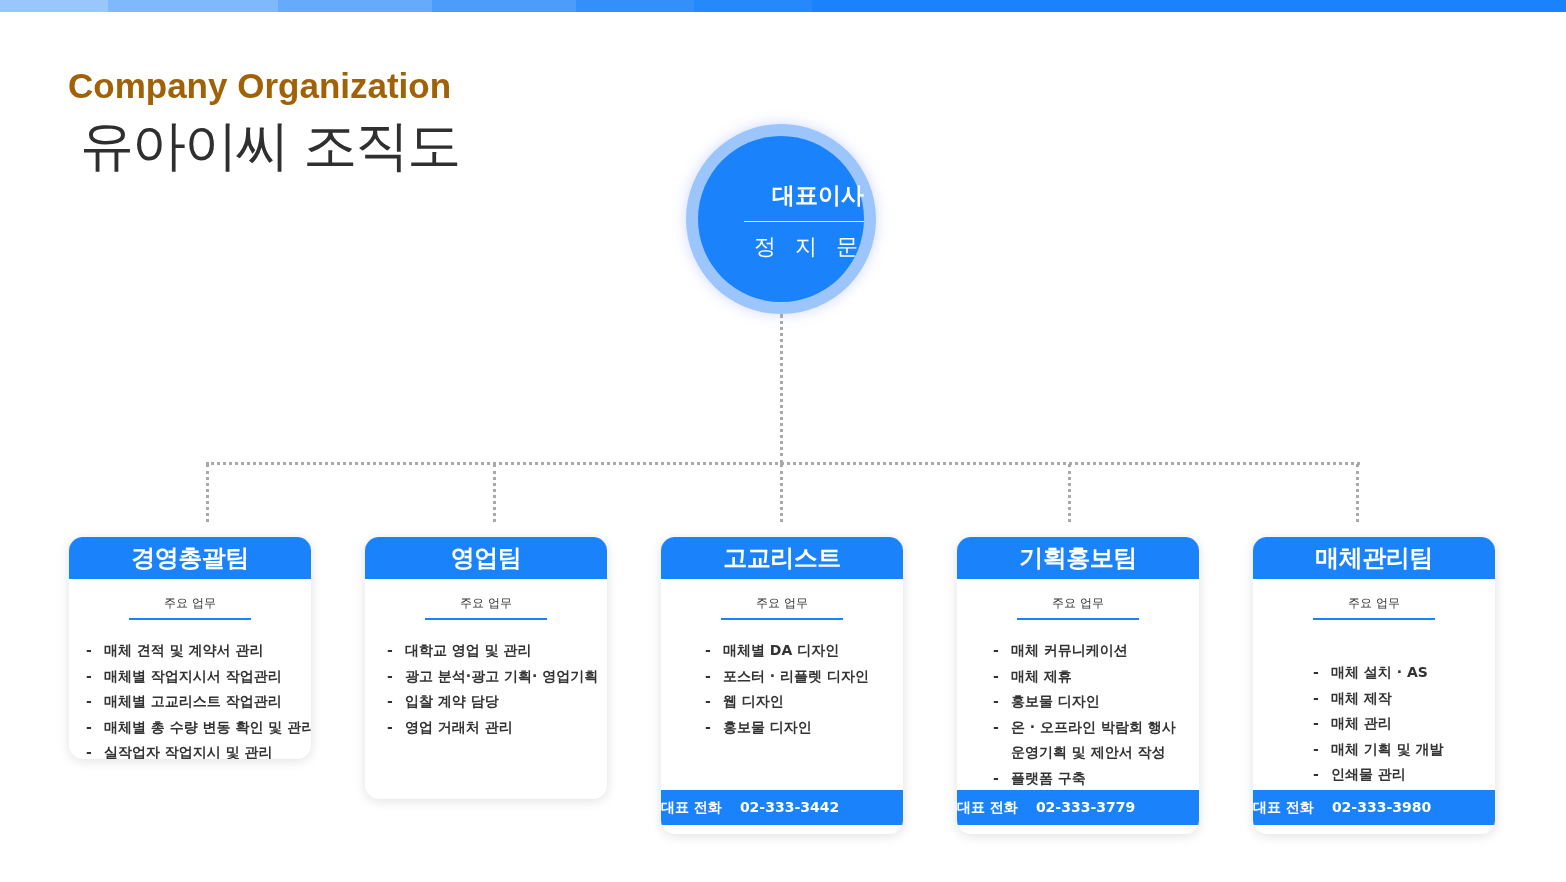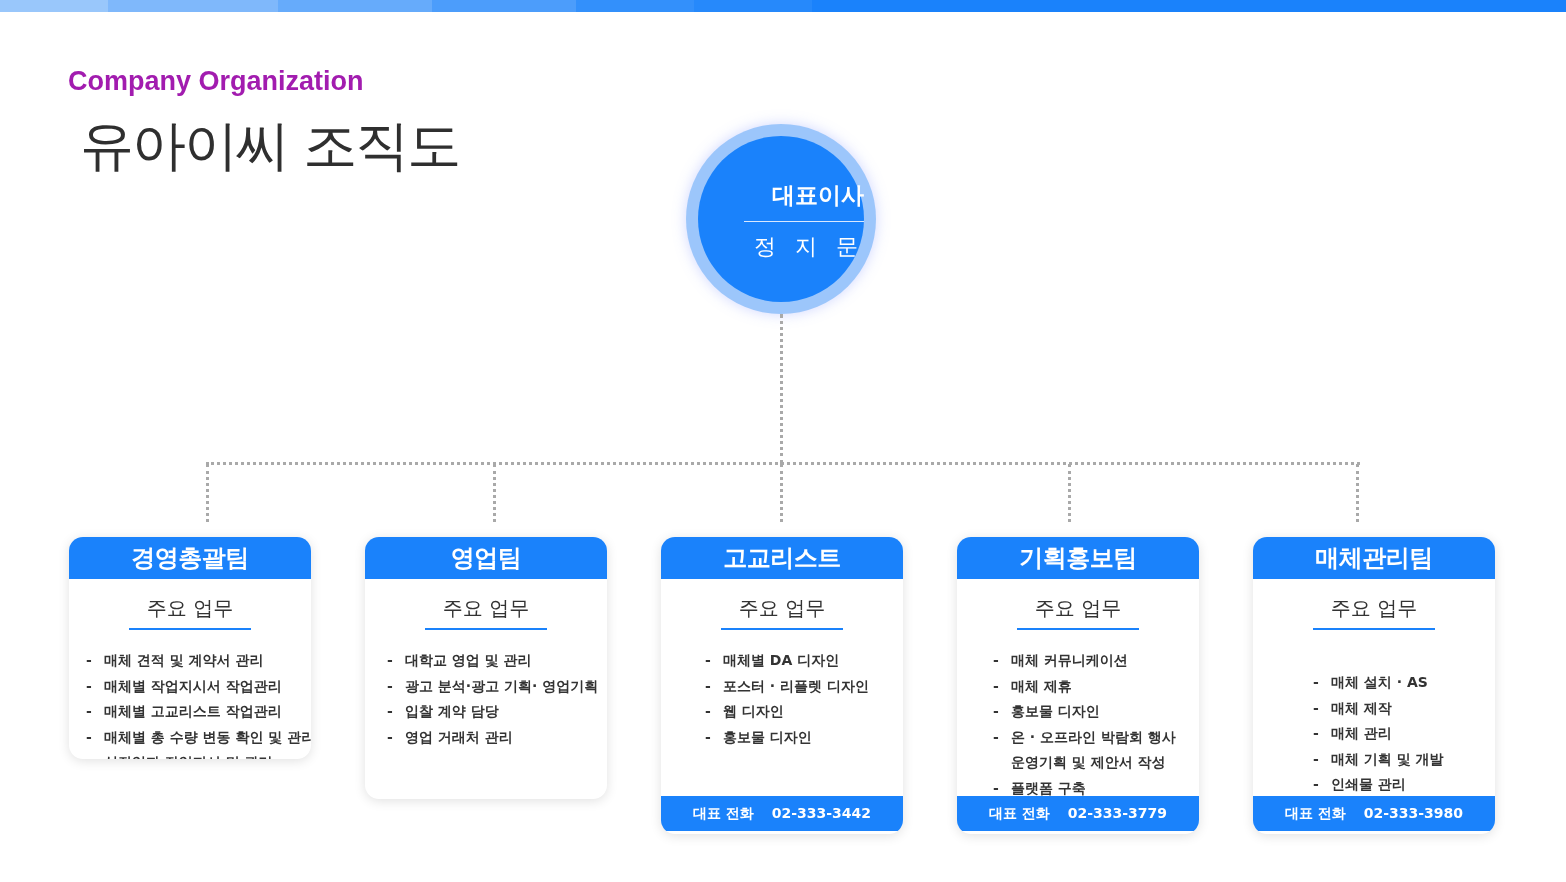--- a/index.html
+++ b/index.html
@@ -2,41 +2,41 @@
 <html><head>
 <meta charset="utf-8">
 <style>
   * { box-sizing: border-box; margin: 0; padding: 0; }
   html, body { width: 1566px; height: 882px; background: #ffffff; overflow: hidden; }
   body { position: relative; font-family: "DejaVu Sans", "Liberation Sans", sans-serif; color: #333; }
 
   .topbar { position: absolute; left: 0; top: 0; width: 1566px; height: 12px; display: flex; }
   .topbar div { height: 12px; }
 
-  .subtitle { position: absolute; left: 68px; top: 66px; font-family: "Liberation Sans", sans-serif; font-weight: bold; font-size: 27px; color: #a21caf; letter-spacing: 0px; }
+  .subtitle { position: absolute; left: 68px; top: 66px; font-family: "Liberation Sans", sans-serif; font-weight: bold; font-size: 35px; color: #a16207; letter-spacing: 0px; }
   .title { position: absolute; left: 80px; top: 110px; font-weight: normal; font-size: 54px; color: #2f2f2f; letter-spacing: -2px; }
 
   .ceo-halo { position: absolute; left: 686px; top: 124px; width: 190px; height: 190px; border-radius: 50%; background: #9cc6fb; box-shadow: 0 0 14px rgba(120,140,255,0.35); }
   .ceo { position: absolute; left: 698px; top: 136px; width: 166px; height: 166px; border-radius: 50%; background: #1a82fb; display: flex; flex-direction: column; align-items: flex-end; }
   .ceo-role { margin-top: 44px; color: #fff; font-size: 23px; font-weight: bold; letter-spacing: 0px; }
   .ceo-divider { width: 120px; height: 1px; background: #d8e8ff; margin-top: 10px; }
   .ceo-name { margin-top: 10px; color: #ffffff; font-size: 22px; letter-spacing: 6px; padding-left: 6px; }
 
   .vline { position: absolute; width: 0; border-left: 3px dotted #a9a9a9; }
   .hline { position: absolute; height: 0; border-top: 3px dotted #a9a9a9; }
 
   .card { position: absolute; top: 537px; width: 242px; background: #fff; border-radius: 14px; box-shadow: 0 2px 12px rgba(0,0,0,0.12); overflow: hidden; }
   .card-head { height: 42px; background: #1a82fb; color: #fff; font-size: 24px; font-weight: bold; text-align: center; line-height: 42px; letter-spacing: -0.5px; }
-  .card-sub { text-align: center; margin-top: 16px; font-size: 20px; color: #333; }
+  .card-sub { text-align: center; margin-top: 16px; font-size: 12px; color: #333; }
   .card-sub-line { width: 122px; height: 2px; background: #1a82fb; margin: 6px auto 0; }
   .duties { list-style: none; margin-top: 18px; }
   .duties li { font-size: 14px; color: #333; height: 25.5px; line-height: 25.5px; white-space: nowrap; font-weight: bold; }
   .duties li .dash { display: inline-block; width: 18px; }
   .duties li.cont .dash { visibility: hidden; }
-  .card-foot { position: absolute; left: 0; bottom: 3px; width: 100%; height: 35px; background: #1a82fb; color: #fff; font-size: 14px; font-weight: bold; text-align: center; line-height: 35px; }
+  .card-foot { position: absolute; left: 0; bottom: 9px; width: 100%; height: 35px; background: #1a82fb; color: #fff; font-size: 14px; font-weight: bold; line-height: 35px; }
   .card-foot .lbl { margin-right: 18px; }
 </style>
 </head>
 <body>
 
 <div class="topbar">
   <div style="width:108px;background:#99c7fb"></div>
   <div style="width:170px;background:#7fb8fb"></div>
   <div style="width:154px;background:#66abfb"></div>
   <div style="width:144px;background:#4c9dfb"></div>

